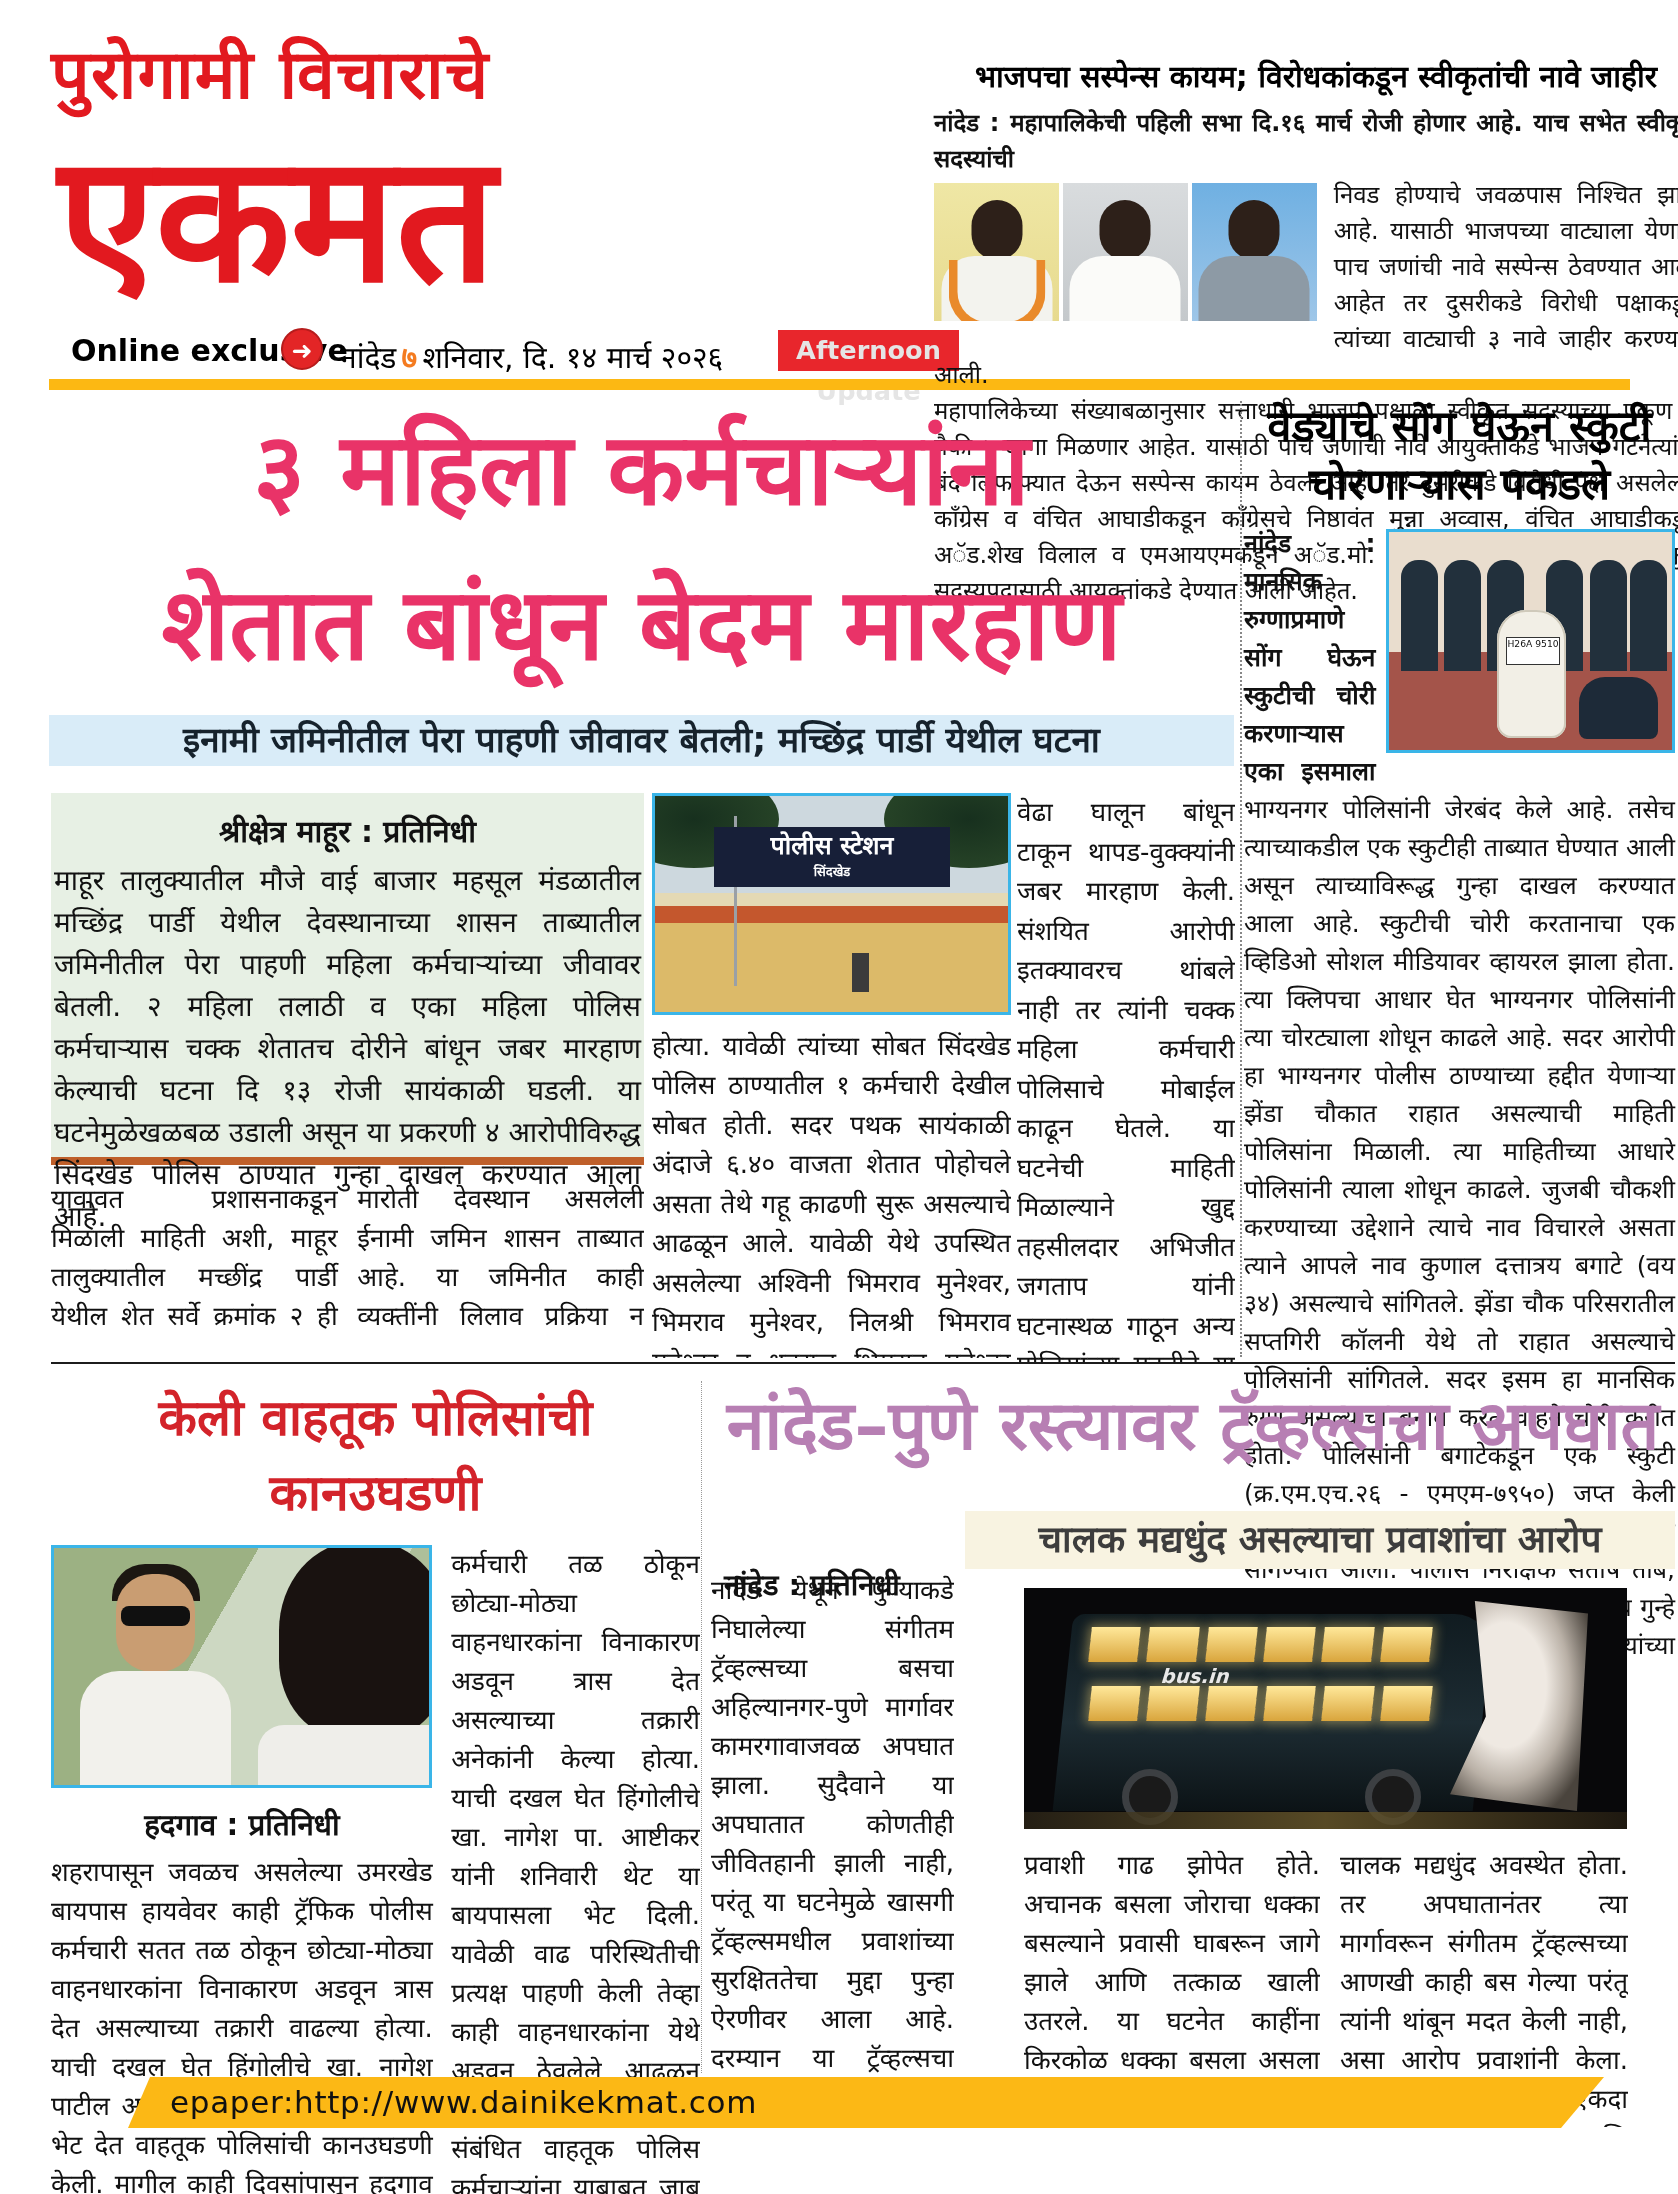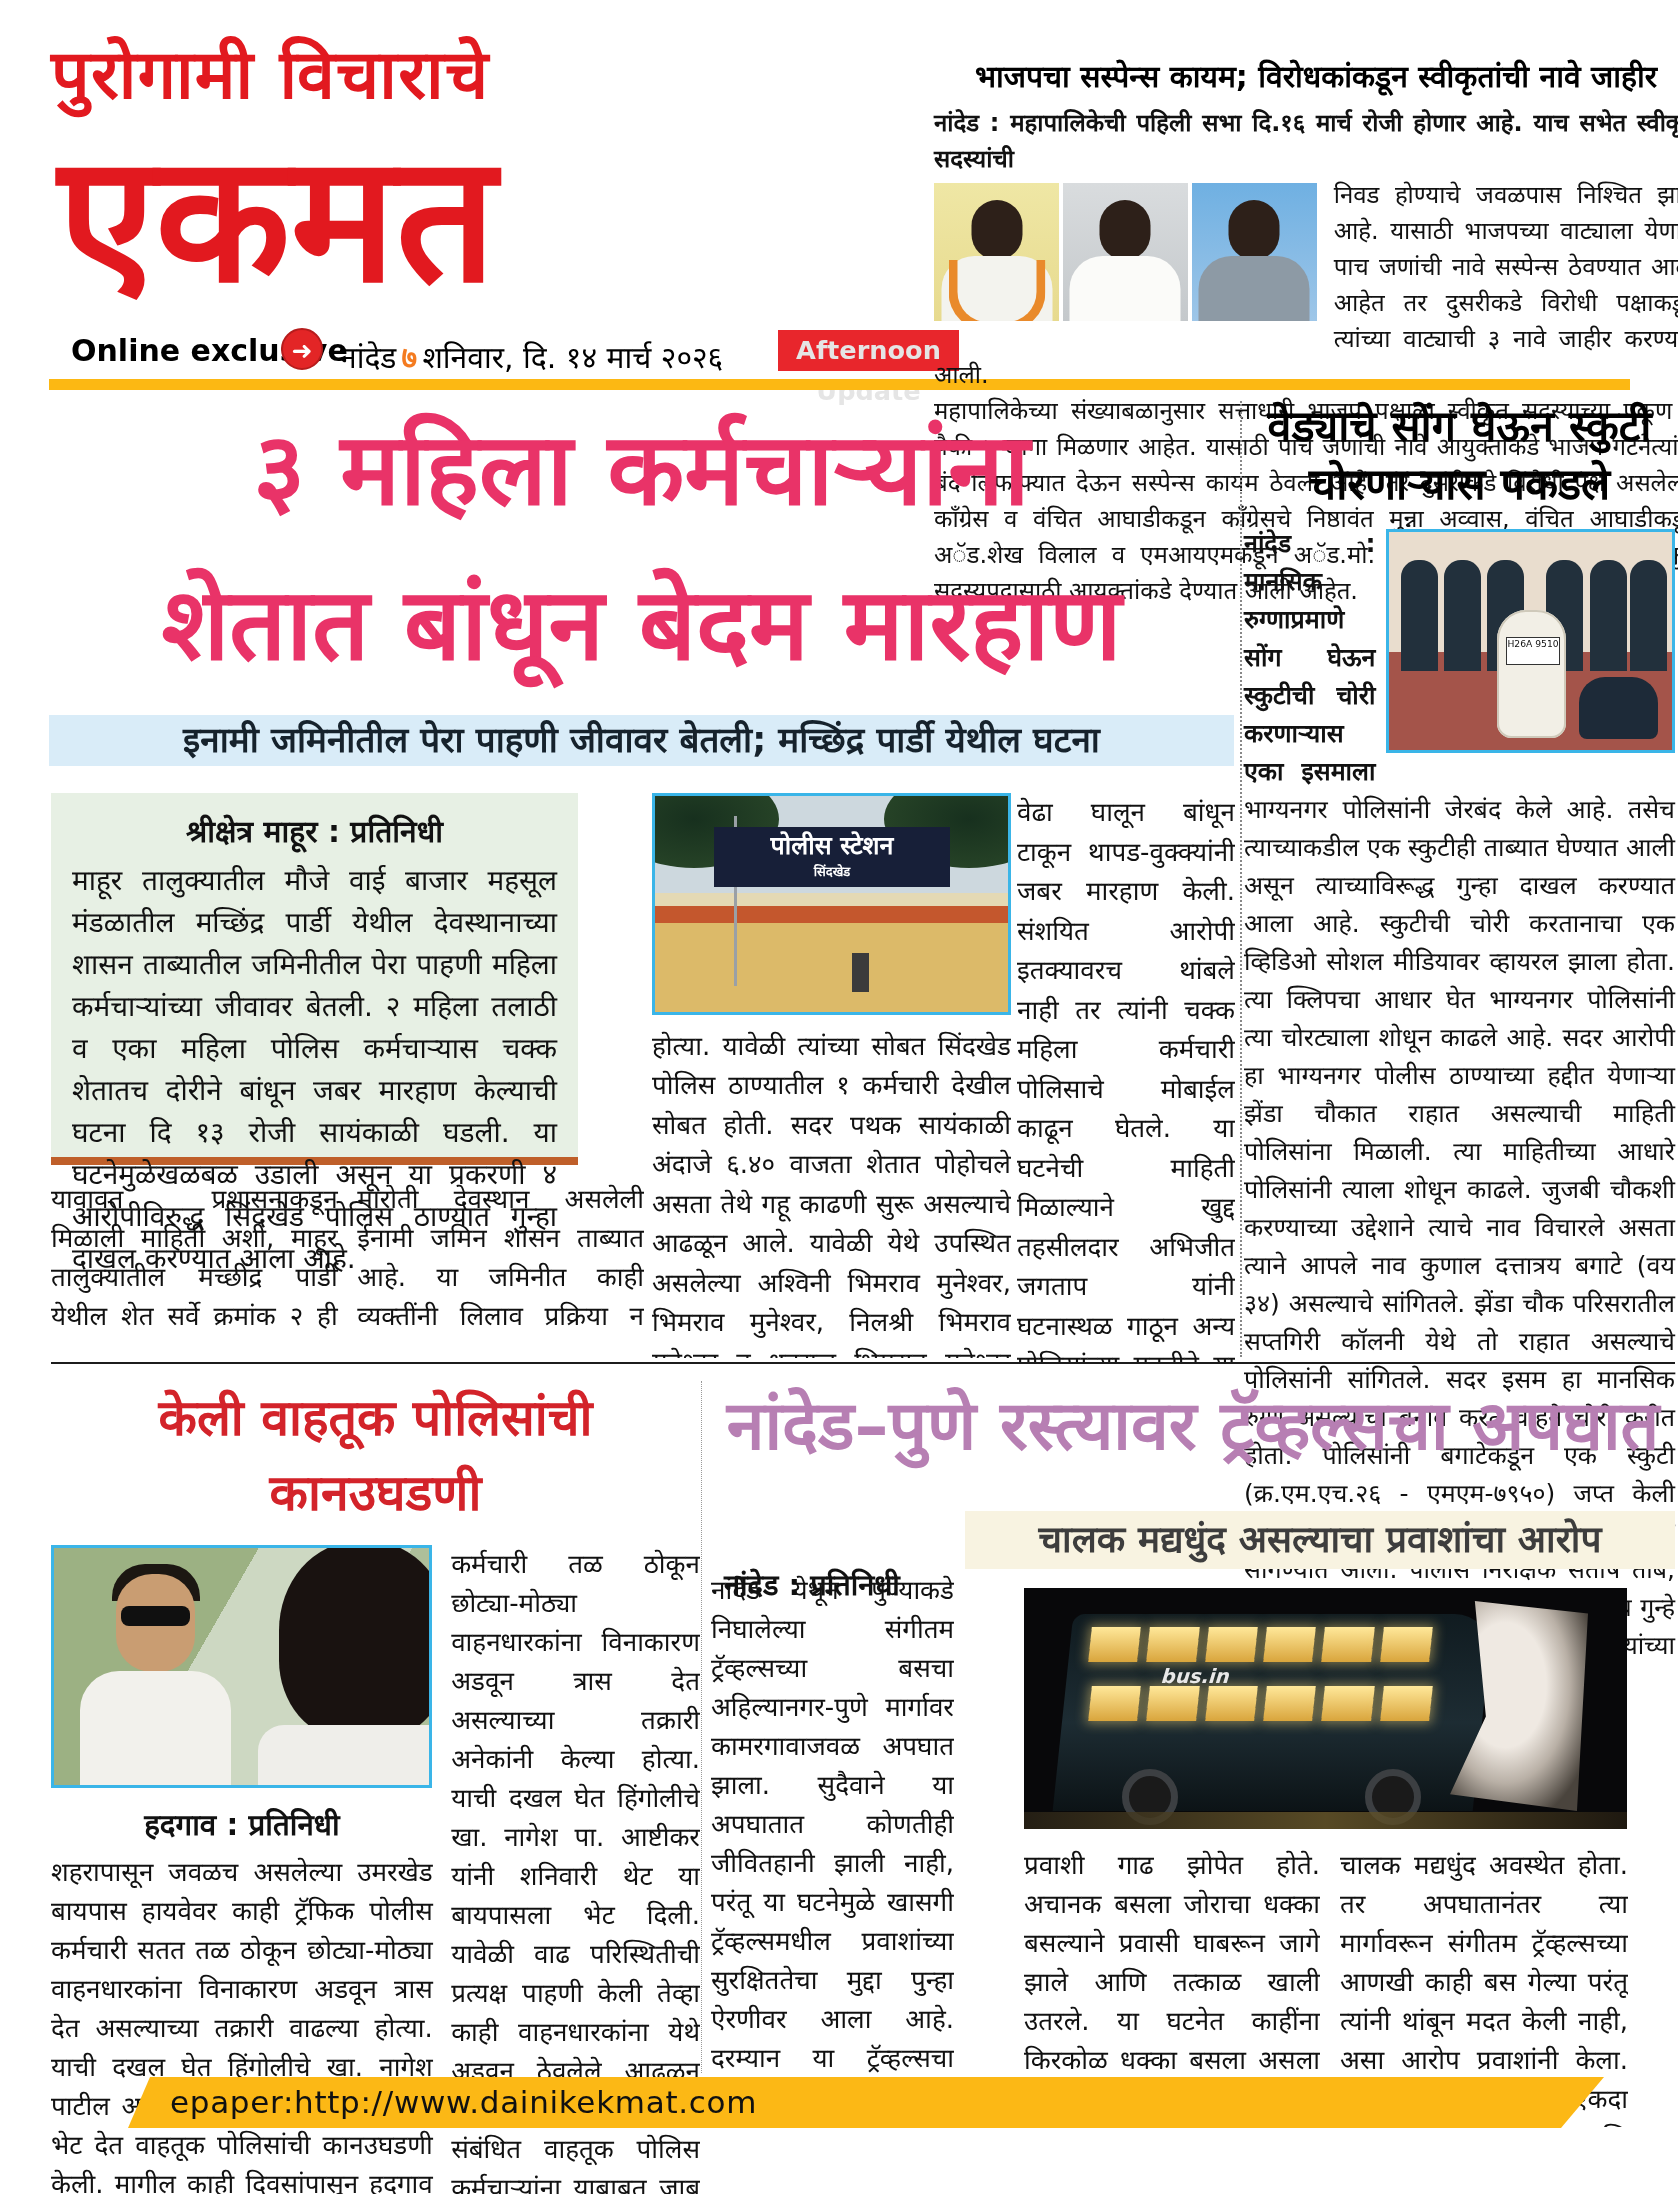--- a/index.html
+++ b/index.html
@@ -44,21 +44,21 @@
   .scoot .body{font-size:25px;line-height:1.52;}
   .sphoto{float:right;width:283px;height:218px;margin:3.9px 0 9.2px 10.5px;border:3.3px solid #3ab5e8;
           position:relative;background:linear-gradient(180deg,#e9ddce 0 55%,#a4544a 55% 100%);overflow:hidden;}
   .sphoto .man{position:absolute;width:37px;height:111px;border-radius:17px 17px 0 0;background:#22303c;bottom:79px;}
   .sphoto .scooter{position:absolute;left:108px;bottom:11.8px;width:69px;height:128px;background:#f2efe6;
                    border-radius:29.5px 29.5px 14.4px 14.4px;box-shadow:0 0 0 2px #cfc9ba inset;}
   .sphoto .plate{position:absolute;left:117px;bottom:85px;width:52px;height:26px;background:#fff;border:1.3px solid #333;
                  font-size:9.2px;line-height:1.2;text-align:center;color:#111;}
   .sphoto .crouch{position:absolute;left:190px;bottom:10.5px;width:79px;height:62px;border-radius:26px 26px 7.9px 7.9px;background:#1d2a38;}
   
-  .greenbox{left:51px;top:793px;width:527px;height:372px;background:#e7f0e4;border-bottom:8.5px solid #bf5f2a;box-sizing:border-box;padding:17px 21px;}
+  .greenbox{left:51px;top:793px;width:593px;height:372px;background:#e7f0e4;border-bottom:8.5px solid #bf5f2a;box-sizing:border-box;padding:17px 3px;}
   .greenbox .byline{font-size:30px;font-weight:800;text-align:center;margin-bottom:9.2px;}
   .greenbox .txt{font-size:28px;line-height:1.5;}
   .cols12{left:51px;top:1180px;width:593px;height:178px;column-count:2;column-gap:19.7px;font-size:26px;line-height:1.5;overflow:hidden;}
   .col3{left:652px;top:793px;width:359px;height:565px;overflow:hidden;}
   .col3 .txt{font-size:26px;line-height:1.52;margin-top:11.8px;}
   .station{width:353px;height:216px;border:3.3px solid #3ab5e8;position:relative;overflow:hidden;
            background:linear-gradient(180deg,#cdd8de 0 45%,#e4d9b4 45%);}
   .station .leaf1,.station .leaf2{position:absolute;width:170px;height:98px;border-radius:50%;background:radial-gradient(#17301e,#2c4a2a);top:-26px;}
   .station .leaf1{left:-46px;} .station .leaf2{right:-46px;}
   .station .bldg{position:absolute;left:0;bottom:0;width:100%;height:98px;background:#dcba69;}

